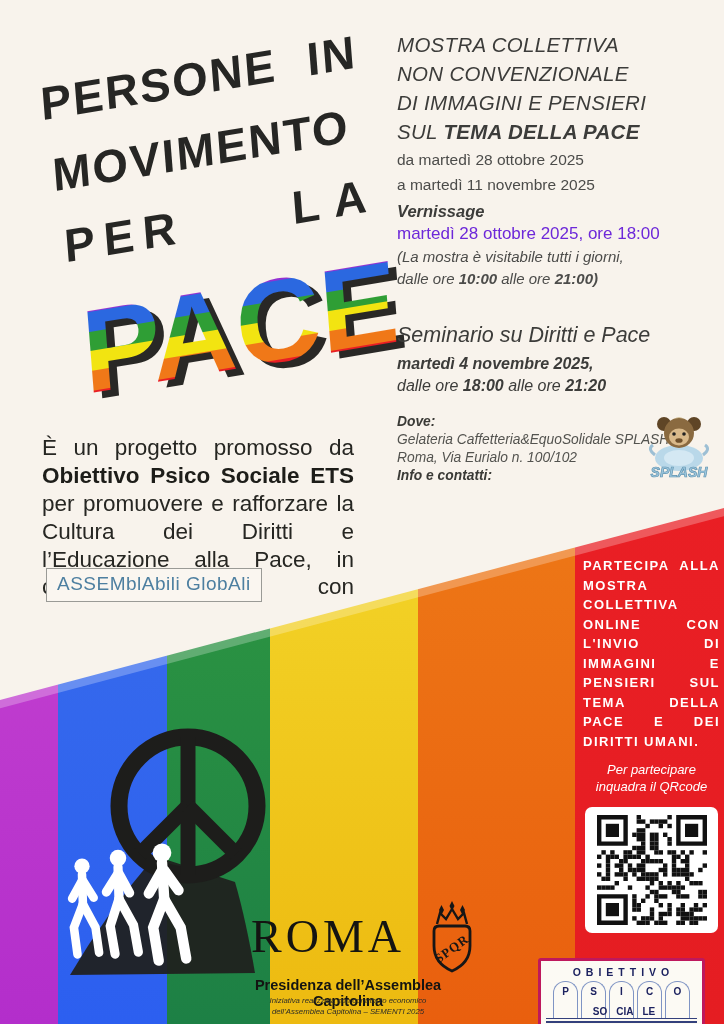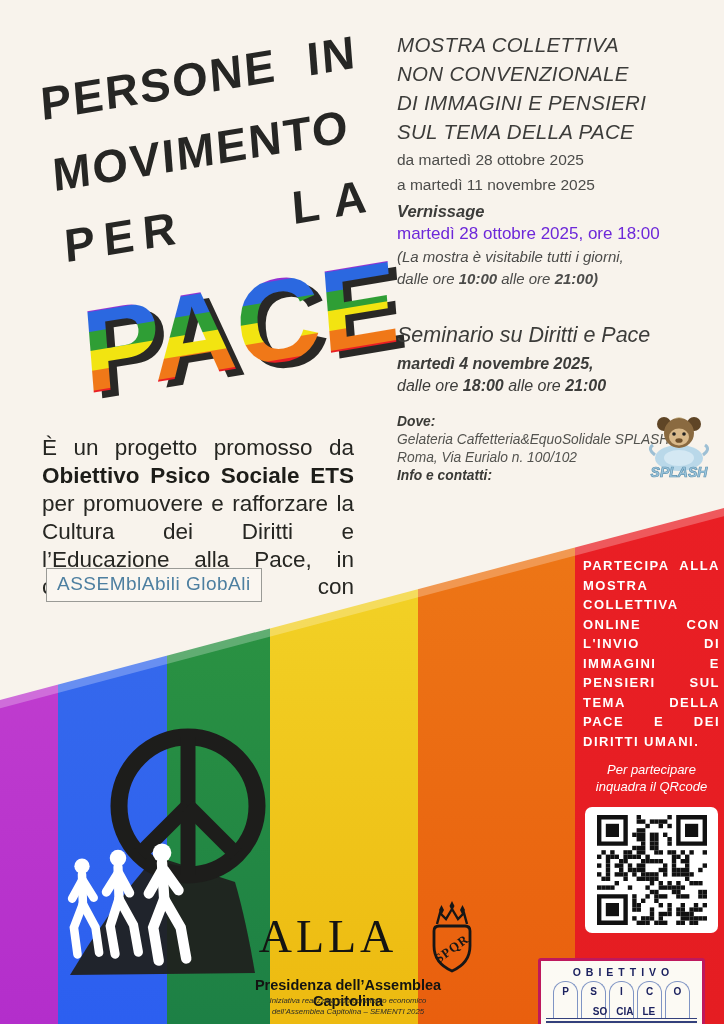--- a/index.html
+++ b/index.html
@@ -16,21 +16,21 @@
   .t-line .sp3{letter-spacing:14px;}
   .pace-line{position:relative;height:130px;font-size:118px;font-weight:bold;line-height:1;transform:skewX(-5deg);margin-top:6px;}
   .pace-sh{position:absolute;left:8px;top:7px;color:#292826;}
   .pace-gr{position:absolute;left:0;top:0;
     background:linear-gradient(to bottom,#9430d2 0 16.6%,#2b68e0 16.6% 33.3%,#2f9e35 33.3% 50%,#f2e411 50% 66.6%,#f07818 66.6% 83.3%,#e91e24 83.3% 100%);
     -webkit-background-clip:text;background-clip:text;color:transparent;}
   
   .right-col{position:absolute;left:397px;top:30px;width:320px;color:#3c3c3a;}
   .m-head{font-style:italic;font-size:20.5px;line-height:29px;font-weight:500;letter-spacing:.3px;}
   .m-head .light{font-weight:300;}
-  .m-head .hbold{font-weight:normal;}
+  .m-head .hbold{font-weight:bold;}
   .m-date{font-size:15.5px;line-height:22px;color:#4c4c4a;margin-top:3px;}
   .m-vern{font-size:16.5px;font-weight:bold;font-style:italic;margin-top:4px;line-height:22px;}
   .m-verndate{font-size:17px;line-height:24px;color:#6d28d9;}
   .m-note{font-style:italic;font-size:15px;line-height:22px;color:#4c4c4a;}
   .sem-block{position:absolute;left:397px;top:322px;width:320px;color:#3c3c3a;}
   .sem-title{font-style:italic;font-size:21.5px;line-height:26px;}
   .sem-date{font-style:italic;font-weight:bold;font-size:16px;line-height:23px;margin-top:4px;}
   .sem-time{font-style:italic;font-size:16px;line-height:22px;}
   .dove-block{position:absolute;left:397px;top:413px;width:320px;color:#53534f;font-style:italic;font-size:13.8px;line-height:18px;}
   .dv-label{font-weight:bold;color:#3a3a36;}
@@ -105,21 +105,21 @@
     <div class="m-date">a martedì 11 novembre 2025</div>
     <div class="m-vern">Vernissage</div>
     <div class="m-verndate">martedì 28 ottobre 2025, ore 18:00</div>
     <div class="m-note">(La mostra è visitabile tutti i giorni,</div>
     <div class="m-note"><span>dalle ore </span><b>10:00</b><span> alle ore </span><b>21:00)</b></div>
   </div>
 
   <div class="sem-block">
     <div class="sem-title">Seminario su Diritti e Pace</div>
     <div class="sem-date">martedì 4 novembre 2025,</div>
-    <div class="sem-time"><span>dalle ore </span><b>18:00</b><span> alle ore </span><b>21:00</b></div>
+    <div class="sem-time"><span>dalle ore </span><b>18:00</b><span> alle ore </span><b>21:20</b></div>
   </div>
 
   <div class="dove-block">
     <div class="dv-label">Dove:</div>
     <div>Gelateria Caffetteria&amp;EquoSolidale SPLASH</div>
     <div>Roma, Via Eurialo n. 100/102</div>
     <div class="dv-label">Info e contatti:</div>
     <svg class="splash-svg" viewBox="0 0 72 74">
       <ellipse cx="36" cy="49" rx="24" ry="13" fill="#b9d8e9"></ellipse>
       <ellipse cx="36" cy="49" rx="15" ry="8" fill="#d4e8f3"></ellipse>
@@ -177,21 +177,21 @@
         <circle cx="0" cy="-2" r="8.5" fill="#fff" stroke="none"></circle>
         <path d="M0,7 L2,40"></path>
           <path d="M2,14 L15,32"></path>
           <path d="M0,14 L-12,35"></path>
         <path d="M2,40 L17,66 L22,94"></path>
           <path d="M2,40 L-8,66 L-3,96"></path>
       </g>
     </g>
   </svg>
 
-  <div class="roma-text">ALLA</div>
+  <div class="roma-text">ROMA</div>
   <svg class="crest-svg" viewBox="0 0 54 80">
     <path d="M14,10 l2.5,-5 2.5,5 -2.5,5 Z M24.5,6 l2.5,-5 2.5,5 -2.5,5 Z M35,10 l2.5,-5 2.5,5 -2.5,5 Z" fill="#161616"></path>
     <path d="M12,24 L15,13 L21,19 L27,9 L33,19 L39,13 L42,24" fill="none" stroke="#161616" stroke-width="2.4"></path>
     <path d="M9,31 Q9,26 14,26 L40,26 Q45,26 45,31 L45,46 Q45,63 27,71 Q9,63 9,46 Z" fill="none" stroke="#161616" stroke-width="2.8"></path>
     <text transform="rotate(-36 27 49)" x="27" y="53" text-anchor="middle" font-size="13" font-weight="bold" letter-spacing="1" fill="#161616" font-family="Liberation Serif,serif">SPQR</text>
   </svg>
   <div class="presidenza">Presidenza dell’Assemblea Capitolina</div>
   <div class="fineprint">
     <div>Iniziativa realizzata con contributo economico</div>
     <div>dell’Assemblea Capitolina – SEMENTI 2025</div>

